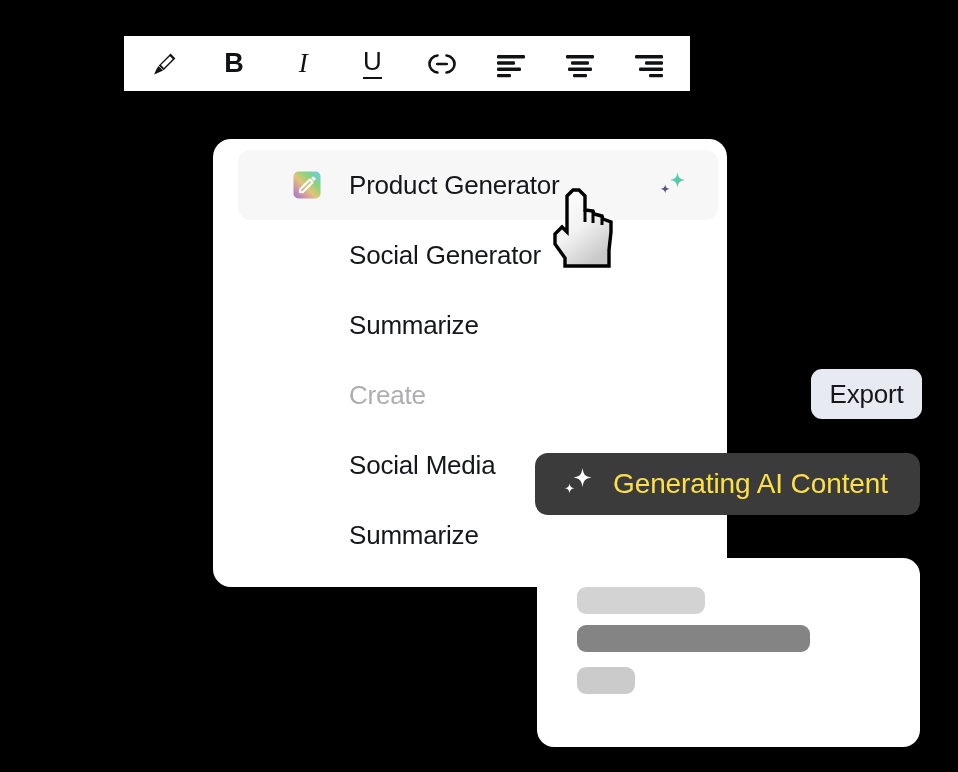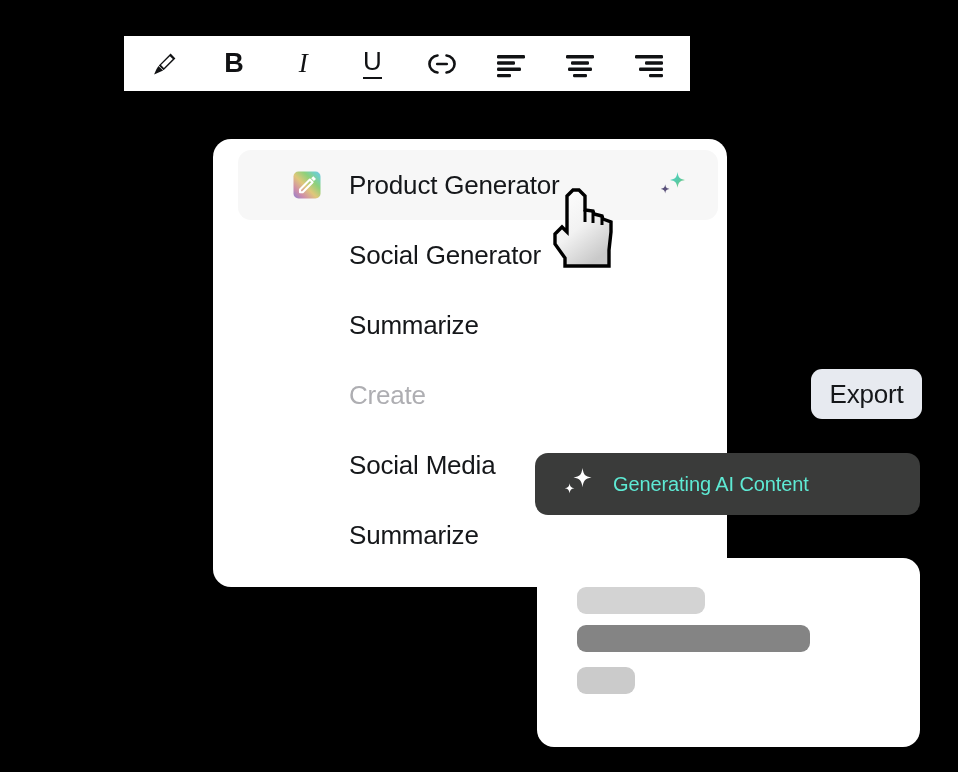--- a/index.html
+++ b/index.html
@@ -139,22 +139,22 @@
     height: 62px;
     background: #3a3b3a;
     border-radius: 13px;
     display: flex;
     align-items: center;
     padding-left: 25px;
     box-sizing: border-box;
   }
   #ai-toast .toast-label {
     margin-left: 17px;
-    color: #5eead4;
-    font-size: 20px;
+    color: #fde047;
+    font-size: 28px;
     letter-spacing: -0.1px;
   }
 
   
   #skeleton-card {
     position: absolute;
     left: 537px;
     top: 558px;
     width: 383px;
     height: 189px;

